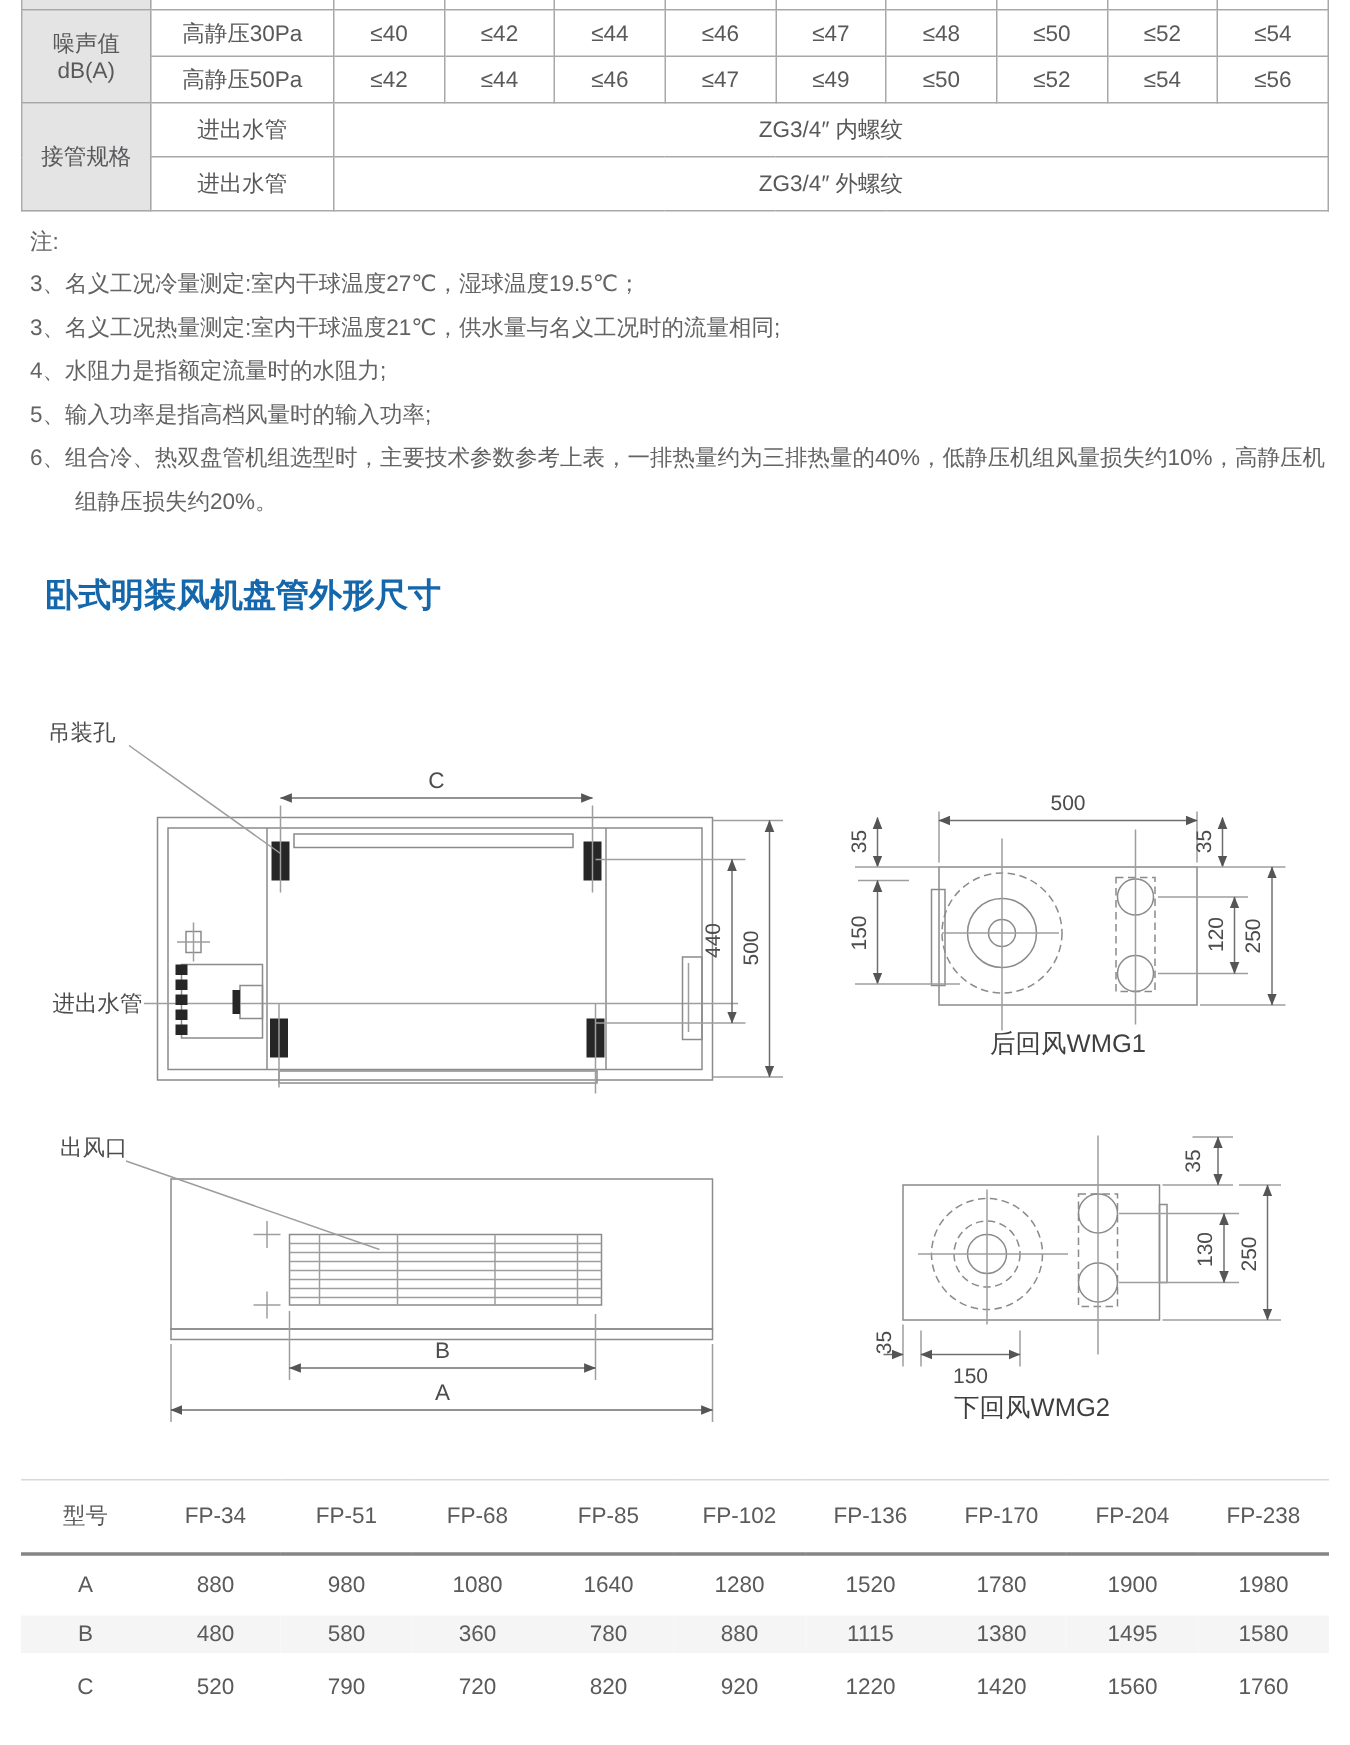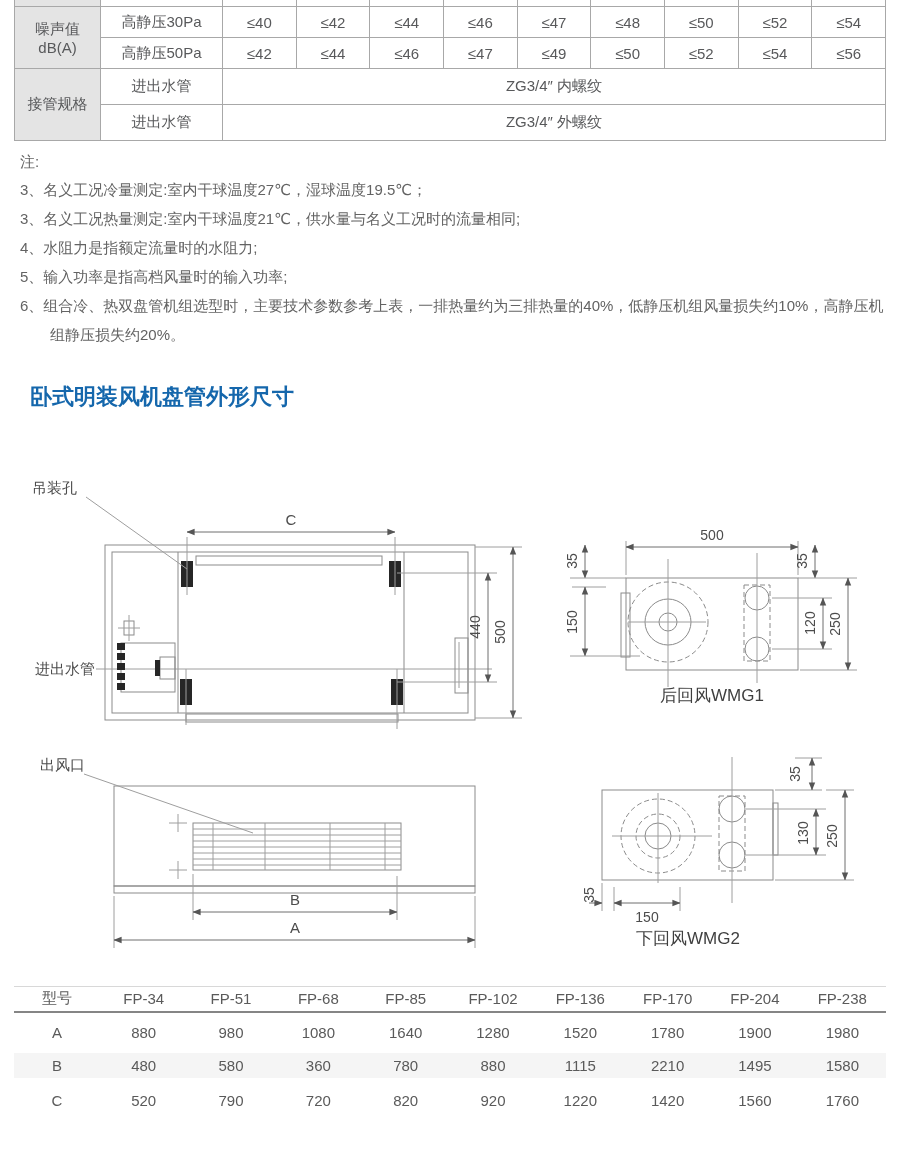--- a/index.html
+++ b/index.html
@@ -39,21 +39,21 @@
   .dt{font-size:14px;}
   .dt15{font-size:15px;}
   .lbl{font-size:15px;}
   .cap{font-size:17px;fill:#3f3f3f;}
 
   
   .dim-table{position:absolute;left:14px;top:986px;width:872px;border-collapse:collapse;
              table-layout:fixed;font-size:15px;color:#5a5a5a;text-align:center;}
   .dim-table col.cg{width:86px;}
   .dim-table th{font-weight:normal;}
-  .dim-table thead tr{height:25px;border-top:1px solid #d8d8d8;border-bottom:2px solid #858585;}
+  .dim-table thead tr{height:49px;border-top:1px solid #d8d8d8;border-bottom:2px solid #858585;}
   .dim-table tbody tr.r0{height:41px;}
   .dim-table tbody tr.r1{height:25px;background:#f5f5f5;}
   .dim-table tbody tr.r2{height:45px;}
 </style>
 </head>
 <body>
 
 <div class="page">
 
   <table class="spec-table">
@@ -327,21 +327,21 @@
           <td>1980</td>
         </tr>
         <tr class="r1">
           <td>B</td>
           <td>480</td>
           <td>580</td>
           <td>360</td>
           <td>780</td>
           <td>880</td>
           <td>1115</td>
-          <td>2210</td>
+          <td>1380</td>
           <td>1495</td>
           <td>1580</td>
         </tr>
         <tr class="r2">
           <td>C</td>
           <td>520</td>
           <td>790</td>
           <td>720</td>
           <td>820</td>
           <td>920</td>

